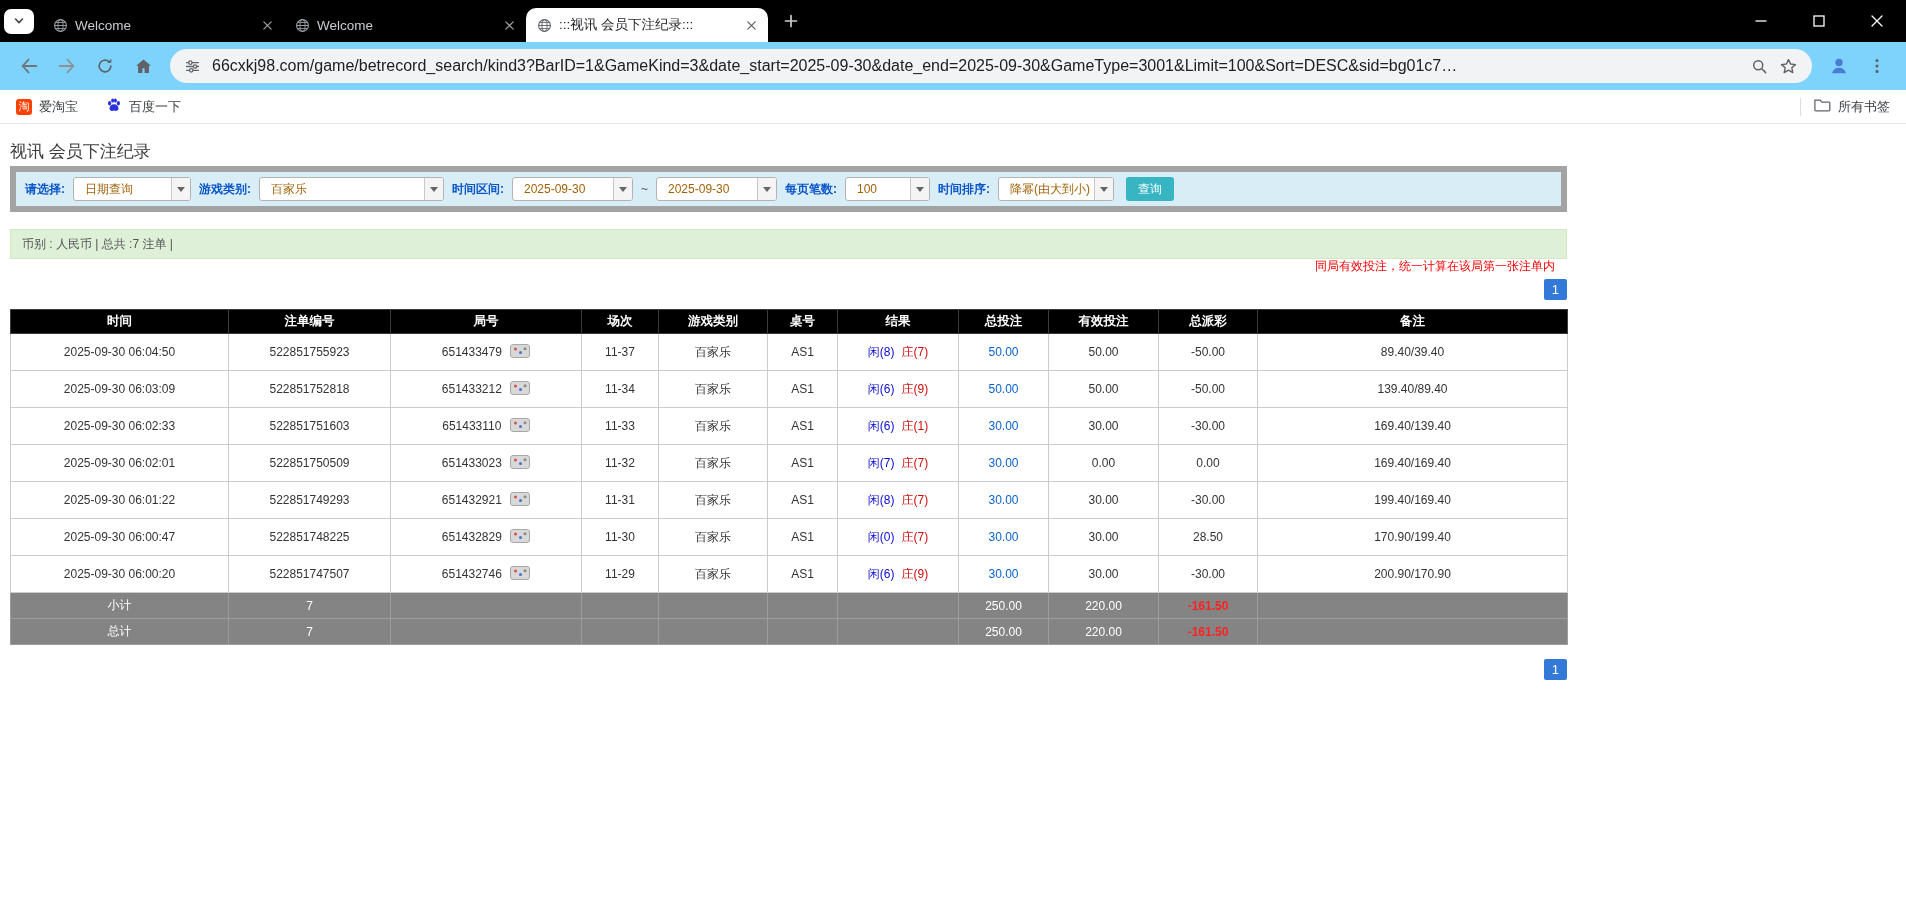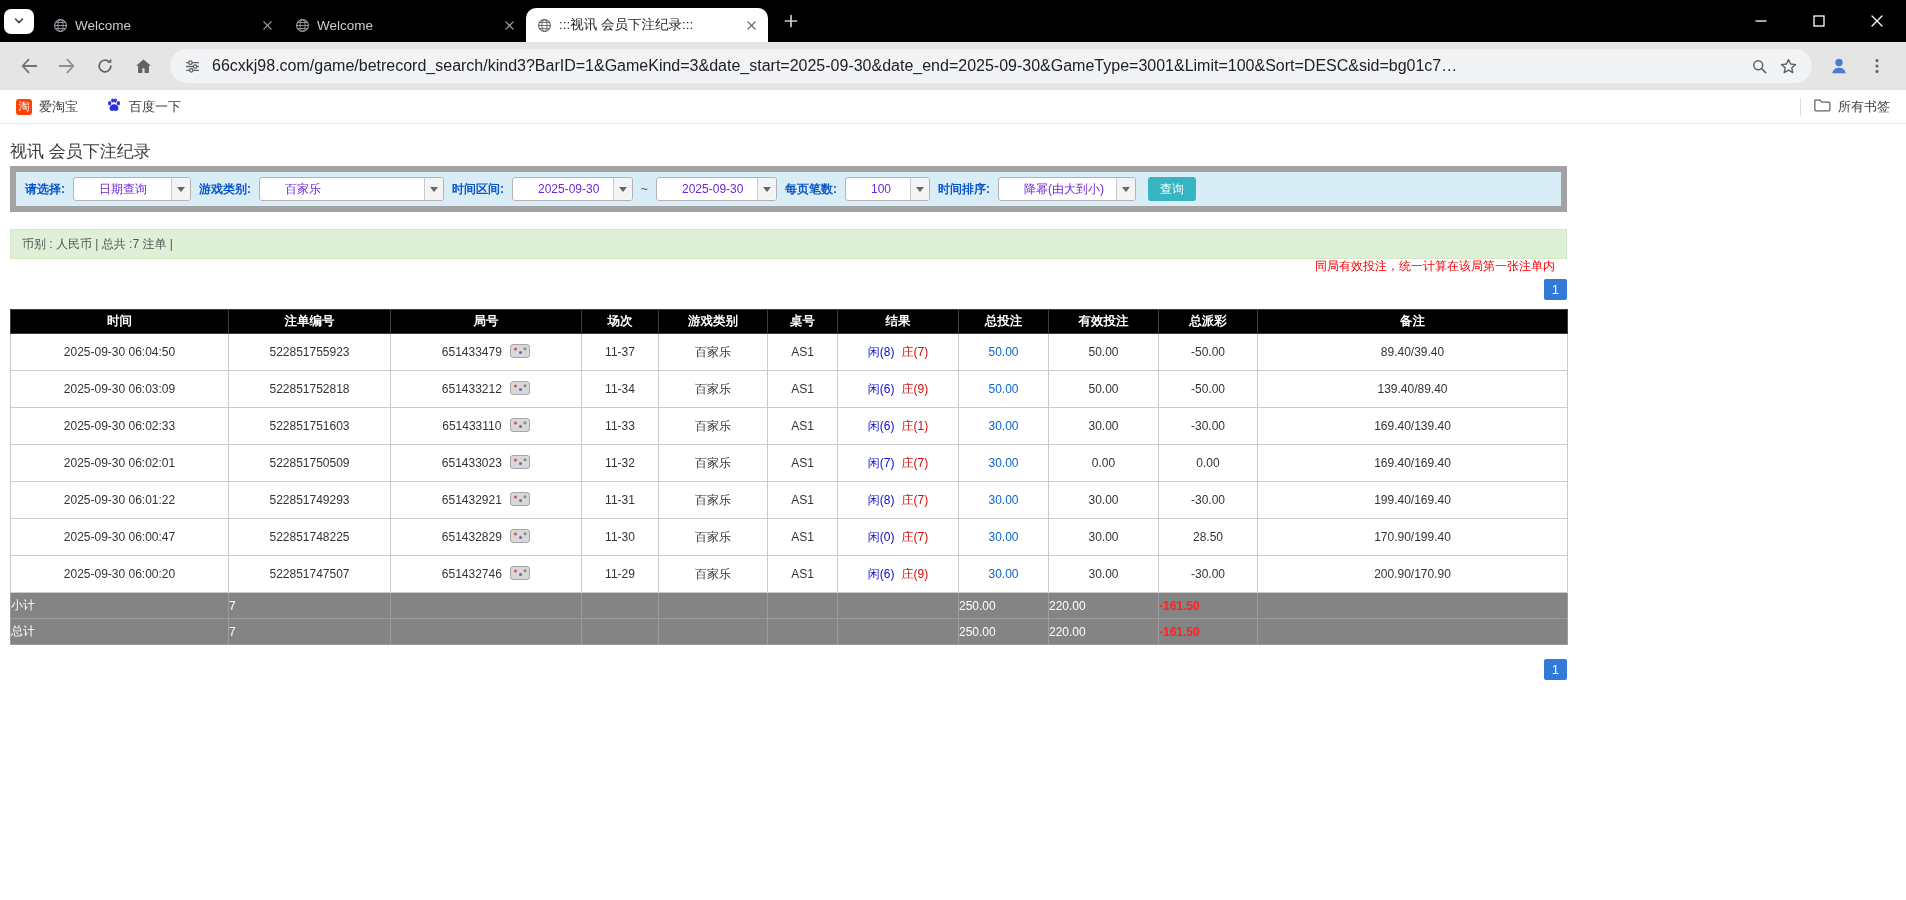--- a/index.html
+++ b/index.html
@@ -14,62 +14,62 @@
   .tab.active { background:#fff; color:#1d1f23; }
   .tab.active .favicon { color:#5f6368; }
   .tab-label { flex:1; white-space:nowrap; overflow:hidden; text-overflow:ellipsis; margin:0 7px; }
   .tab-close { width:18px; height:18px; display:flex; align-items:center; justify-content:center; border-radius:50%; color:#9aa0a6; }
   .tab.active .tab-close { color:#5f6368; }
   .newtab { width:30px; height:30px; margin:0 0 0 8px; display:flex; align-items:center; justify-content:center; align-self:center; cursor:pointer; }
   .wincontrols { margin-left:auto; display:flex; align-self:stretch; }
   .winbtn { width:58px; display:flex; align-items:center; justify-content:center; cursor:pointer; }
 
   
-  .navbar { height:48px; background:#e5e5e5; display:flex; align-items:center; padding:0 12px; gap:4px; }
+  .navbar { height:48px; background:#7dd3fc; display:flex; align-items:center; padding:0 12px; gap:4px; }
   .navicon { width:34px; height:34px; display:flex; align-items:center; justify-content:center; border-radius:50%; cursor:pointer; flex:none; }
   .urlbar { flex:1; height:34px; background:#f1f3f4; border-radius:17px; display:flex; align-items:center; padding:0 14px; gap:11px; margin:0 6px; min-width:0; }
   .url-text { flex:1; font-size:16px; color:#202124; white-space:nowrap; overflow:hidden; }
   .urlicon { display:flex; flex:none; cursor:pointer; }
 
   
   .bookmarks { height:34px; background:#fff; border-bottom:1px solid #e7e7e7; display:flex; align-items:center; padding:0 16px; gap:28px; font-size:13px; color:#3c4043; }
   .bm { display:flex; align-items:center; gap:7px; cursor:pointer; }
   .bm-right { margin-left:auto; display:flex; align-items:center; gap:12px; }
   .bm-sep { width:1px; height:18px; background:#dadce0; }
   .ico-taobao { width:16px; height:16px; background:#ff4200; color:#fff; font-size:11px; line-height:1; display:flex; align-items:center; justify-content:center; border-radius:3px; }
 
   
   .content { padding:16px 0 0 10px; font-size:12px; color:#333; }
   .page-title { font-size:17px; font-weight:400; color:#3a3a3a; margin-bottom:3px; }
   .filter-bar { width:1557px; background:#d9edf7; border:6px solid #a3a3a3; display:flex; align-items:center; gap:8px; padding:5px 9px; }
   .flabel { color:#0a55c8; font-weight:bold; font-size:12px; white-space:nowrap; }
   .sel { background:#fff; border:1px solid #b3b3b3; border-radius:3px; height:24px; display:flex; align-items:center; overflow:hidden; cursor:pointer; flex:none; }
-  .sel-text { flex:1; padding:0 25px; white-space:nowrap; overflow:hidden; color:#6d28d9; }
+  .sel-text { flex:1; padding:0 11px; white-space:nowrap; overflow:hidden; color:#a16207; }
   .sel-arrow { width:19px; align-self:stretch; border-left:1px solid #c9c9c9; background:#f4f4f4; display:flex; align-items:center; justify-content:center; }
   .sel-arrow::after { content:""; width:0; height:0; border-left:4px solid transparent; border-right:4px solid transparent; border-top:5px solid #666; }
-  .w115{width:118px}.w185{width:185px}.w120{width:121px}.w85{width:85px}.w135{width:138px}
+  .w115{width:118px}.w185{width:185px}.w120{width:121px}.w85{width:85px}.w135{width:116px}
   .tilde { color:#555; }
   .search-btn { background:#38b5c3; color:#fff; border:none; border-radius:3px; height:24px; padding:0 12px; font-size:12px; margin-left:4px; cursor:pointer; font-family:inherit; }
   .summary-bar { width:1557px; margin-top:17px; background:#dff0d8; border:1px solid #d3e8c3; height:30px; display:flex; align-items:center; justify-content:space-between; padding:0 11px; }
   .summary-left { color:#555; }
   .summary-right { color:#f50000;margin-top:45px; }
   .pager { width:1557px; display:flex; justify-content:flex-end; margin-top:20px; }
   .pager.bottom { margin-top:14px; }
   .page-btn { background:#3379d8; color:#fff; font-size:13px; padding:3px 8px; border-radius:2px; cursor:pointer; }
 
   
   .bet-table { width:1557px; border-collapse:collapse; margin-top:9px; table-layout:fixed; font-size:12px; }
   .bet-table thead th { background:#000; color:#fff; height:24px; border:1px solid #3c3c3c; font-weight:bold; font-size:12.5px; }
   .bet-table tbody td { background:#fff; border:1px solid #ccc; height:37px; text-align:center; color:#333; }
   .player { color:#0b0bd0; margin-right:7px; }
   .banker { color:#d00b0b; }
   .bet-link { color:#0a62cc; cursor:pointer; }
   .neg { color:#e80000; }
   .round-icon { display:inline-block; vertical-align:middle; margin-left:5px; cursor:pointer; }
-  .bet-table tfoot td { background:#848484; color:#fff; border:1px solid #9c9c9c; height:26px; text-align:left; }
+  .bet-table tfoot td { background:#848484; color:#fff; border:1px solid #9c9c9c; height:26px; text-align:center; }
   .neg-foot { color:#ff2222 !important; font-weight:bold; }
 </style>
 </head>
 <body>
 
 <div>
 
   <div class="tabstrip">
     <div class="tabsearch">
       <svg width="12" height="12" viewBox="0 0 12 12">

